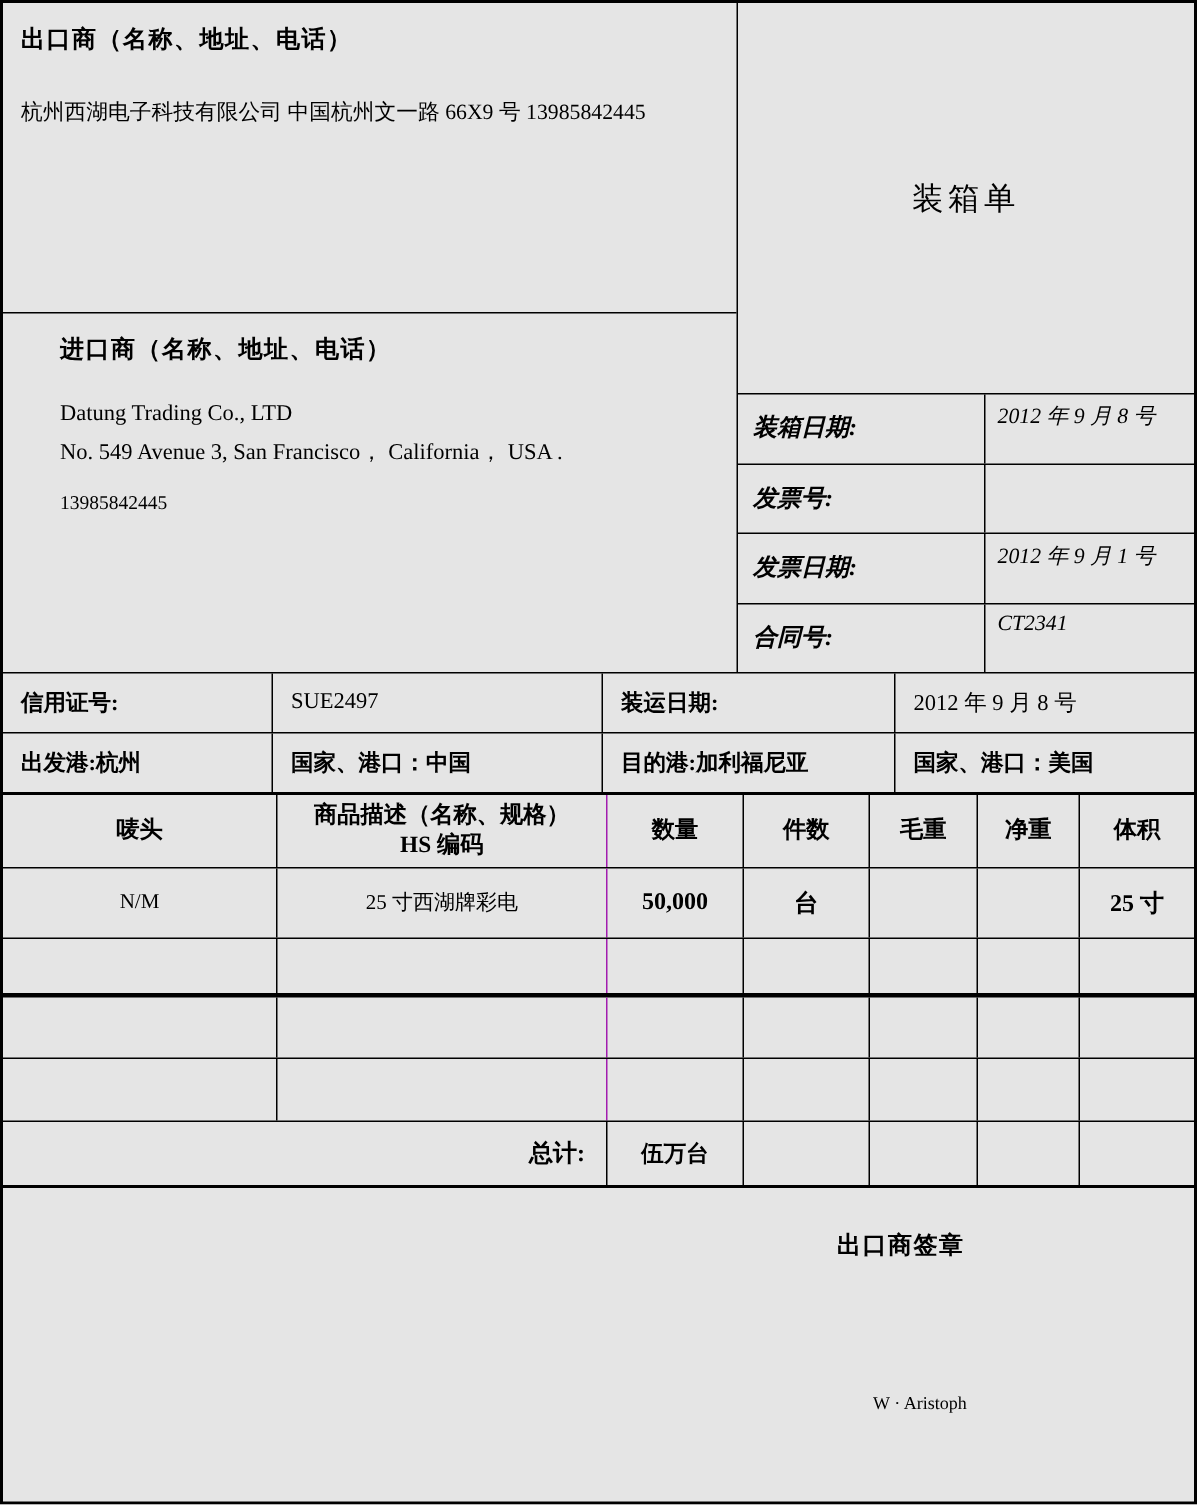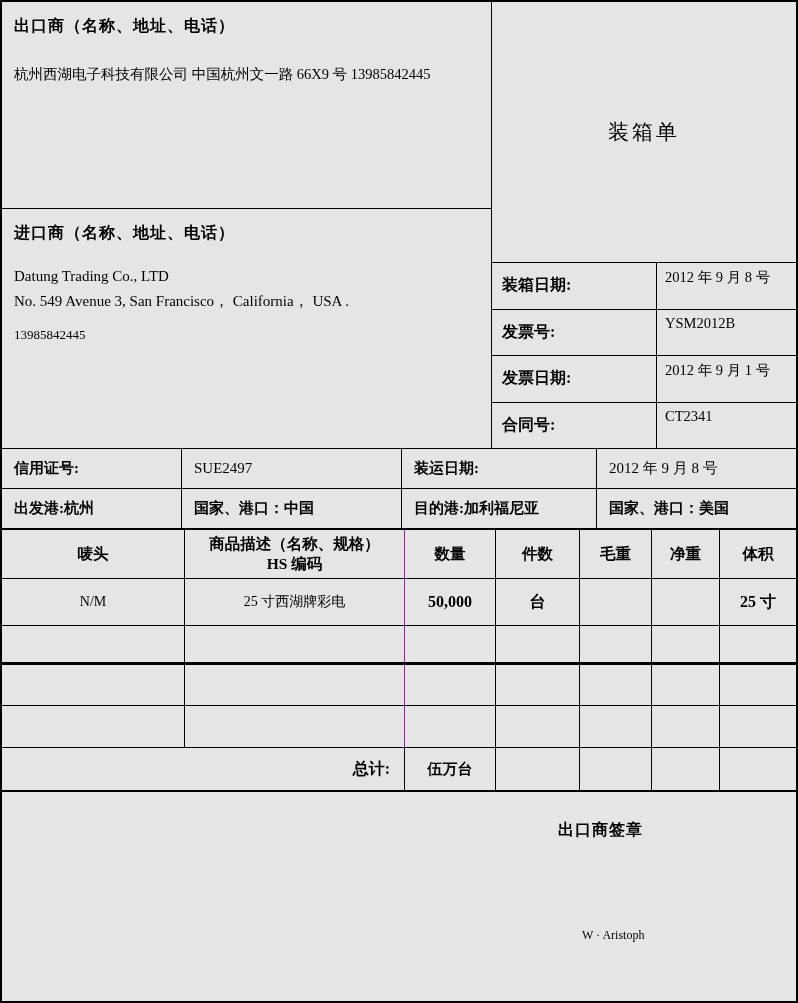--- a/index.html
+++ b/index.html
@@ -16,33 +16,33 @@
     background: #e5e5e5;
     display: flex;
     flex-direction: column;
     overflow: hidden;
   }
   
   .sec-top { height: 446px; display: flex; flex-shrink: 0; }
   .top-left { width: 490px; border-right: 1px solid #000; display: flex; flex-direction: column; }
   .party-box { padding: 14px 14px 0 12px; }
   .exporter-box { height: 207px; border-bottom: 1px solid #000; }
-  .importer-box { flex: 1; }
+  .importer-box { flex: 1; margin-left: 26px; }
   .party-label { font-weight: bold; font-size: 16px; letter-spacing: 1px; }
   .exporter-line { margin-top: 28px; font-size: 14.5px; }
   .imp-name { margin-top: 24px; font-size: 15px; }
   .imp-addr { margin-top: 7px; font-size: 15px; }
   .imp-phone { margin-top: 16px; font-size: 13px; }
   .top-right { flex: 1; display: flex; flex-direction: column; }
   .title-box {
     height: 260px; display: flex; align-items: center; justify-content: center;
     font-size: 21px; font-weight: normal; letter-spacing: 3px;
   }
   .info-table { flex: 1; display: flex; flex-direction: column; }
-  .info-row { flex: 1; border-top: 1px solid #000; display: flex; }
+  .info-row { flex: 1; border-top: 1px solid #000; display: flex; font-style: italic; }
   .info-label {
     width: 165px; border-right: 1px solid #000;
     display: flex; align-items: center; padding-left: 10px;
     font-weight: bold; font-size: 16px;
   }
   .info-value { flex: 1; padding: 5px 0 0 8px; font-size: 14.5px; }
   
   .mid-row { height: 40px; border-top: 1px solid #000; display: flex; flex-shrink: 0; }
   .mid-cell { display: flex; align-items: center; padding-left: 12px; font-size: 15px; }
   .mw0 { width: 180px; border-right: 1px solid #000; }
@@ -101,21 +101,20 @@
     </div>
     <div class="top-right">
       <div class="title-box">装箱单</div>
       <div class="info-table">
         <div class="info-row">
           <div class="info-label">装箱日期:</div>
           <div class="info-value">2012 年 9 月 8 号</div>
         </div>
         <div class="info-row">
           <div class="info-label">发票号:</div>
-          <div class="info-value">YSM2012B</div>
         </div>
         <div class="info-row">
           <div class="info-label">发票日期:</div>
           <div class="info-value">2012 年 9 月 1 号</div>
         </div>
         <div class="info-row">
           <div class="info-label">合同号:</div>
           <div class="info-value">CT2341</div>
         </div>
       </div>

